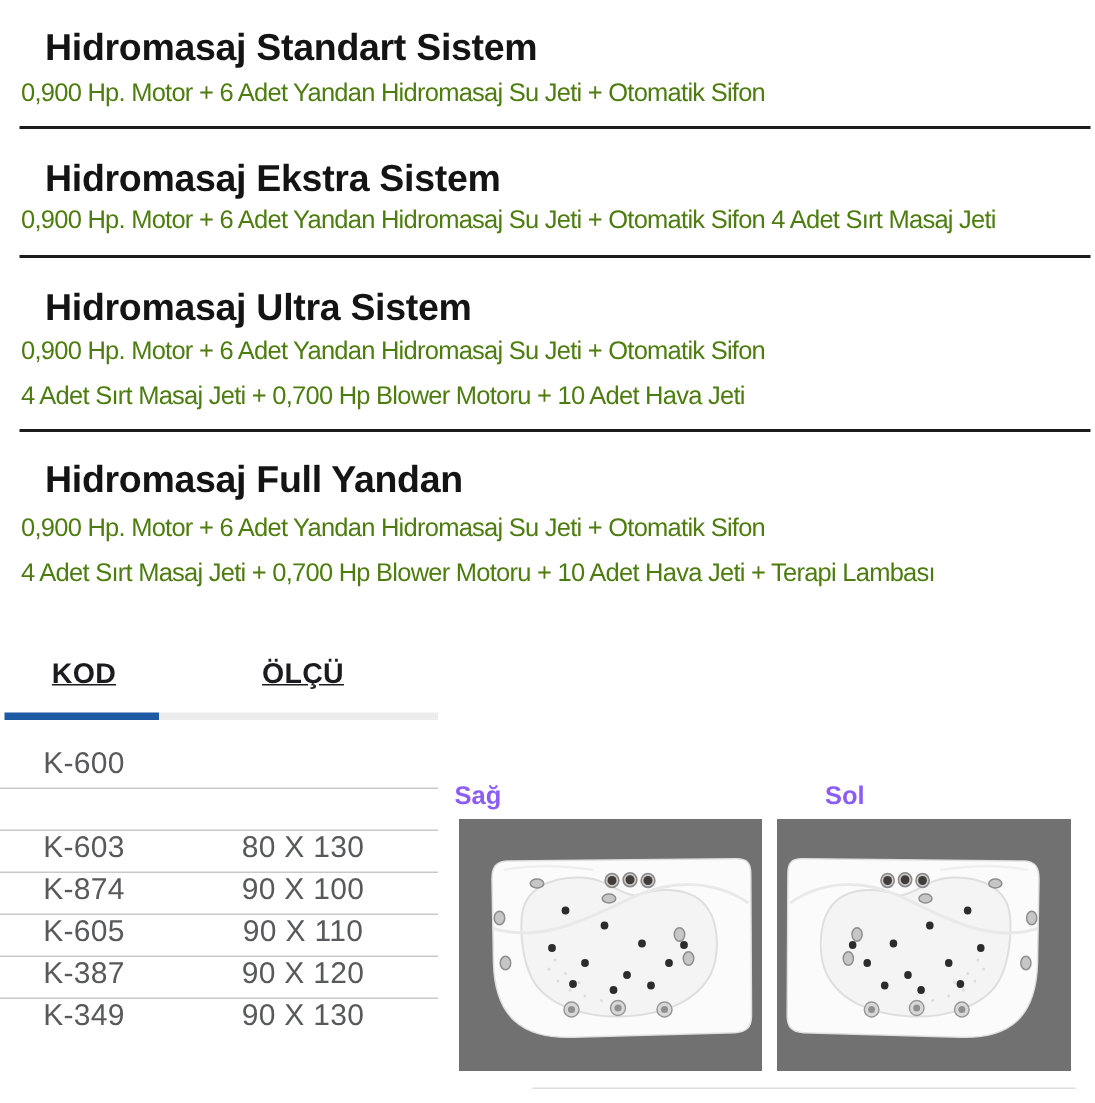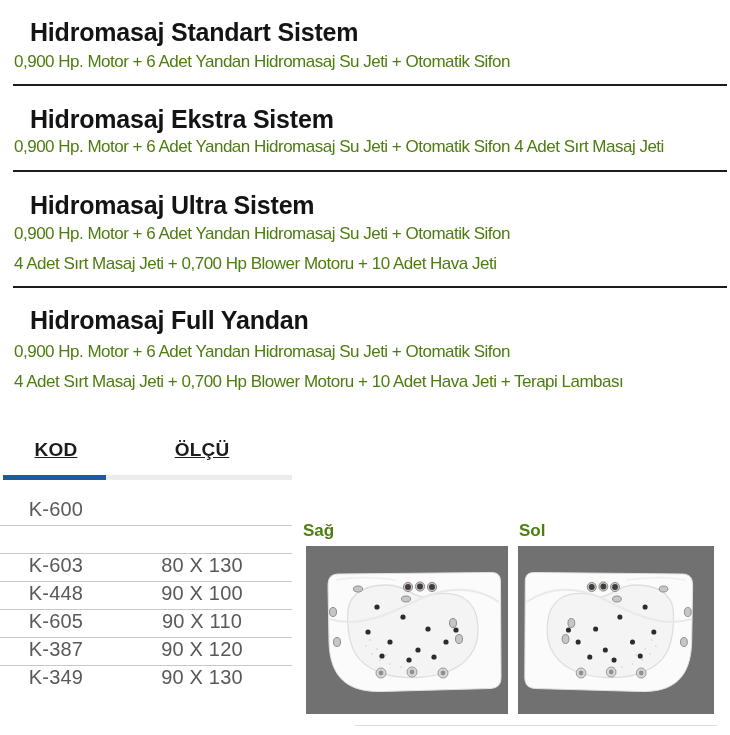--- a/index.html
+++ b/index.html
@@ -20,21 +20,21 @@
   .bar-blue { background:#1e59a3; }
   .bar-gray { background:#ececec; }
   .rows { position:absolute; left:0; top:498px; width:292px; }
   .row { display:flex; height:28px; }
   .row.sep { border-bottom:1px solid #c9c9c9; }
   .cell { font-size:20px; color:#58595c; letter-spacing:0.2px; text-align:center; }
   .cell.kod  { width:112px; }
   .cell.olcu { width:180px; }
 
   
-  .img-label { position:absolute; font-size:17px; font-weight:bold; color:#4d7c0f;
+  .img-label { position:absolute; font-size:17px; font-weight:bold; color:#8b5cf6;
                line-height:20px; }
 
   .tubimg { position:absolute; display:block; }
   .tubimg.mirrored { transform:scaleX(-1); }
 
   .faint-line { position:absolute; height:1px; background:#dcdcdc; }
 </style>
 </head>
 <body>
 
@@ -64,39 +64,39 @@
   <div class="row sep">
     <span class="cell kod">K-600</span>
   </div>
   <div class="row sep">
   </div>
   <div class="row sep">
     <span class="cell kod">K-603</span>
     <span class="cell olcu">80 X 130</span>
   </div>
   <div class="row sep">
-    <span class="cell kod">K-448</span>
+    <span class="cell kod">K-874</span>
     <span class="cell olcu">90 X 100</span>
   </div>
   <div class="row sep">
     <span class="cell kod">K-605</span>
     <span class="cell olcu">90 X 110</span>
   </div>
   <div class="row sep">
     <span class="cell kod">K-387</span>
     <span class="cell olcu">90 X 120</span>
   </div>
   <div class="row">
     <span class="cell kod">K-349</span>
     <span class="cell olcu">90 X 130</span>
   </div>
 </div>
 
 <div class="img-label" style="left:303px;top:521px">Sağ</div>
-<div class="img-label" style="left:519px;top:521px">Sol</div>
+<div class="img-label" style="left:550px;top:521px">Sol</div>
 
 <svg width="0" height="0" style="position:absolute">
   <defs>
     <g id="tub-art">
       <rect x="0" y="0" width="202" height="168" fill="#717171"></rect>
 
       <path d="M32,28 L185,26.5 C192,26.5 194.5,29.5 194.5,36 L195,131 C195,139 191.5,142 184,142.5
                L76,145.5 C42,146.5 24,132 23,96 L22,40 C22,31.5 25,28.5 32,28 Z" fill="#fbfbfb" stroke="#e0e0e0" stroke-width="1"></path>
 
       <path d="M42,64 C44,47 60,39 80,39 C98,39 104,49 117,51 C137,44.5 157,46 166,60

